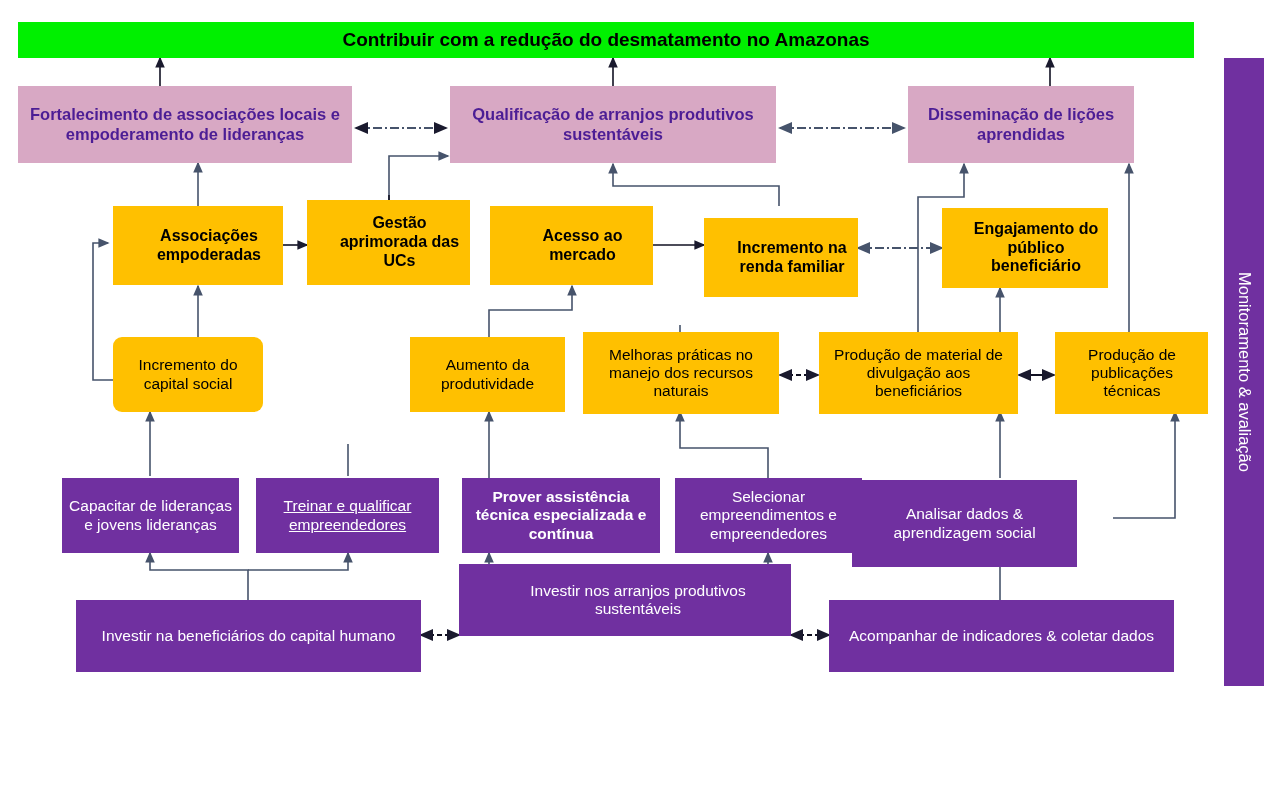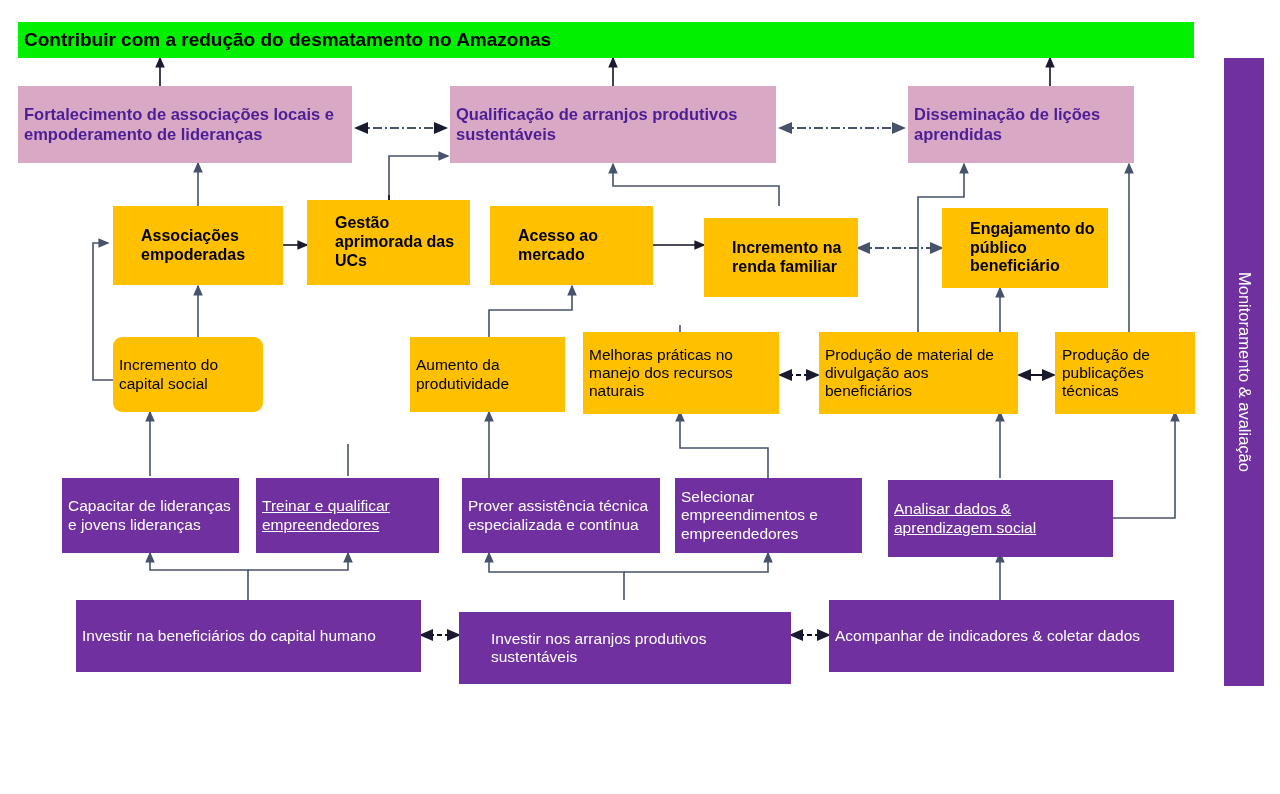--- a/index.html
+++ b/index.html
@@ -13,21 +13,21 @@
     width: 1280px;
     height: 794px;
     background: #ffffff;
     overflow: hidden;
   }
   .box {
     position: absolute;
     display: flex;
     align-items: center;
     justify-content: center;
-    text-align: left;
+    text-align: center;
     line-height: 1.18;
     padding: 2px 6px;
     z-index: 5;
   }
   .box span { display: block; width: 100%; }
 
   
   .impact {
     background: #00F000;
     color: #000000;
@@ -218,44 +218,44 @@
   </div>
   <div class="box direct-light" style="left:410px; top:337px; width:155px; height:75px;">
     <span>Aumento da produtividade</span>
   </div>
   <div class="box direct-light" style="left:583px; top:332px; width:196px; height:82px;">
     <span>Melhoras práticas no manejo dos recursos naturais</span>
   </div>
   <div class="box direct-light" style="left:819px; top:332px; width:199px; height:82px;">
     <span>Produção de material de divulgação aos beneficiários</span>
   </div>
-  <div class="box direct-light" style="left:1055px; top:332px; width:140px; height:82px;padding-left:7px;">
+  <div class="box direct-light" style="left:1055px; top:332px; width:153px; height:82px;padding-left:7px;">
     <span>Produção de publicações técnicas</span>
   </div>
 
   <div class="box action" style="left:62px; top:478px; width:177px; height:75px;">
     <span>Capacitar de lideranças e jovens lideranças</span>
   </div>
   <div class="box action" style="left:256px; top:478px; width:183px; height:75px;text-decoration:underline;">
     <span>Treinar e qualificar empreendedores</span>
   </div>
-  <div class="box action" style="left:462px; top:478px; width:198px; height:75px;">
+  <div class="box action" style="left:462px; top:478px; width:198px; height:75px;font-weight:bold;">
     <span>Prover assistência técnica especializada e contínua</span>
   </div>
   <div class="box action" style="left:675px; top:478px; width:187px; height:75px;">
     <span>Selecionar empreendimentos e empreendedores</span>
   </div>
-  <div class="box action" style="left:888px; top:480px; width:225px; height:77px;text-decoration:underline;">
+  <div class="box action" style="left:852px; top:480px; width:225px; height:87px;">
     <span>Analisar dados &amp; aprendizagem social</span>
   </div>
 
   <div class="box action" style="left:76px; top:600px; width:345px; height:72px;">
     <span>Investir na beneficiários do capital humano</span>
   </div>
-  <div class="box action" style="left:459px; top:612px; width:332px; height:72px;padding-left:32px;">
+  <div class="box action" style="left:459px; top:564px; width:332px; height:72px;padding-left:32px;">
     <span>Investir nos arranjos produtivos sustentáveis</span>
   </div>
   <div class="box action" style="left:829px; top:600px; width:345px; height:72px;">
     <span>Acompanhar de indicadores &amp; coletar dados</span>
   </div>
 
   <div id="me-bar">
     <span class="vtext">Monitoramento &amp; avaliação</span>
   </div>
 

